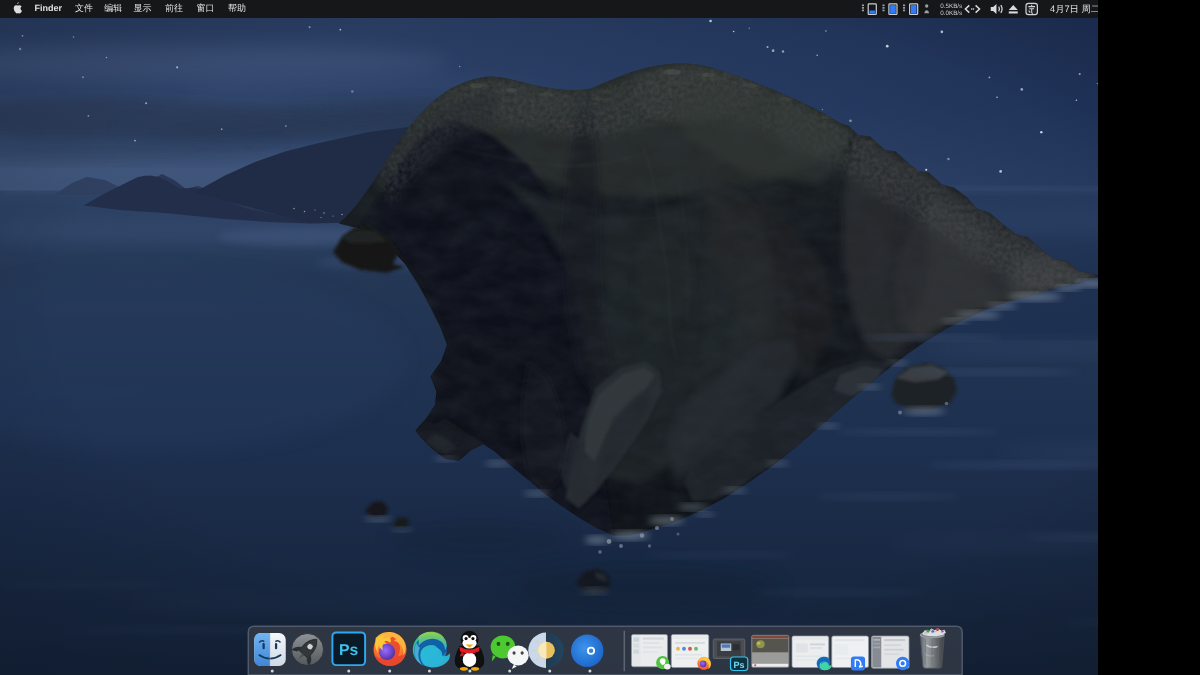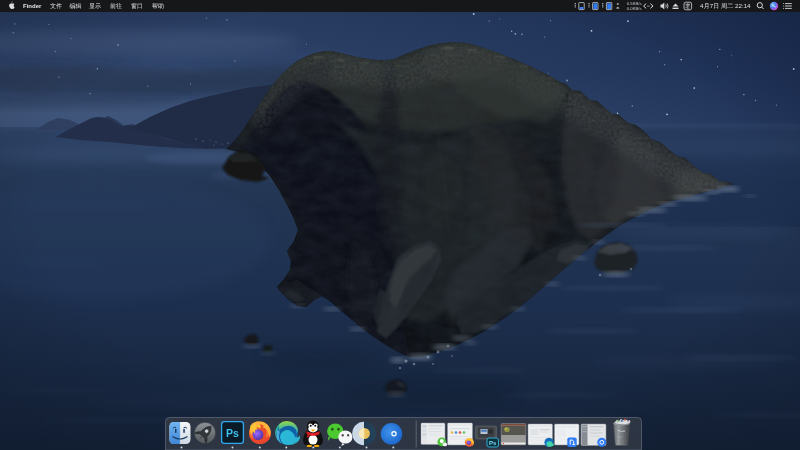--- a/index.html
+++ b/index.html
@@ -1,15 +1,15 @@
 <!DOCTYPE html>
 <html><head><meta charset="utf-8">
 <style>
 html,body{margin:0;padding:0;background:#000;}
-#screen{position:relative;width:800px;height:450px;overflow:hidden;font-family:"Liberation Sans",sans-serif;}
+#screen{position:relative;width:732px;height:450px;overflow:hidden;font-family:"Liberation Sans",sans-serif;}
 #wall{position:absolute;left:0;top:0;}
 #menubar{position:absolute;left:0;top:0;width:800px;height:12px;background:#161719;color:#e2e3e5;font-size:6px;transform:translateZ(0);}
 .mi{position:absolute;top:0;height:12px;line-height:12.5px;white-space:nowrap;}
 #docksvg{position:absolute;left:0;top:415px;}
 </style></head>
 <body>
 <div id="screen">
 <svg id="wall" width="800" height="450" viewBox="0 0 800 450">
 <defs>
 <linearGradient id="sky" x1="0" y1="0" x2="0" y2="1">

